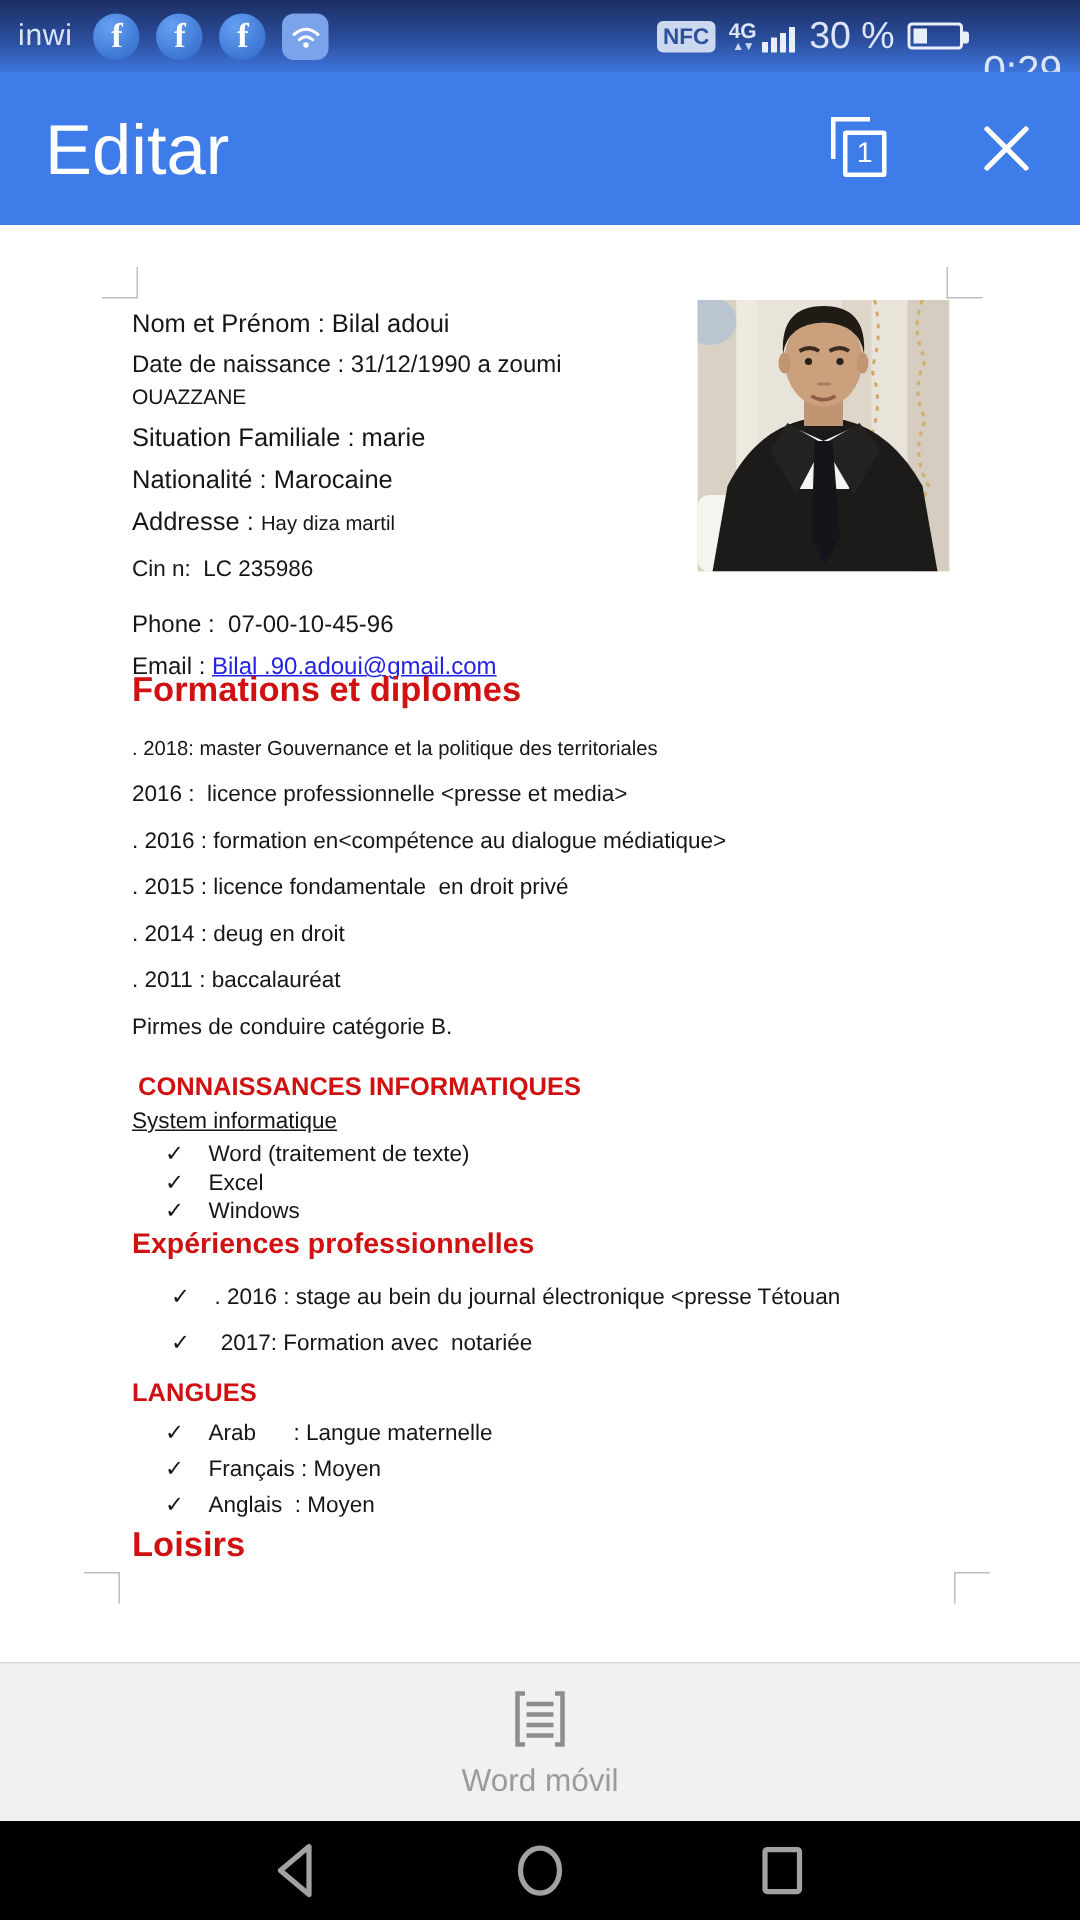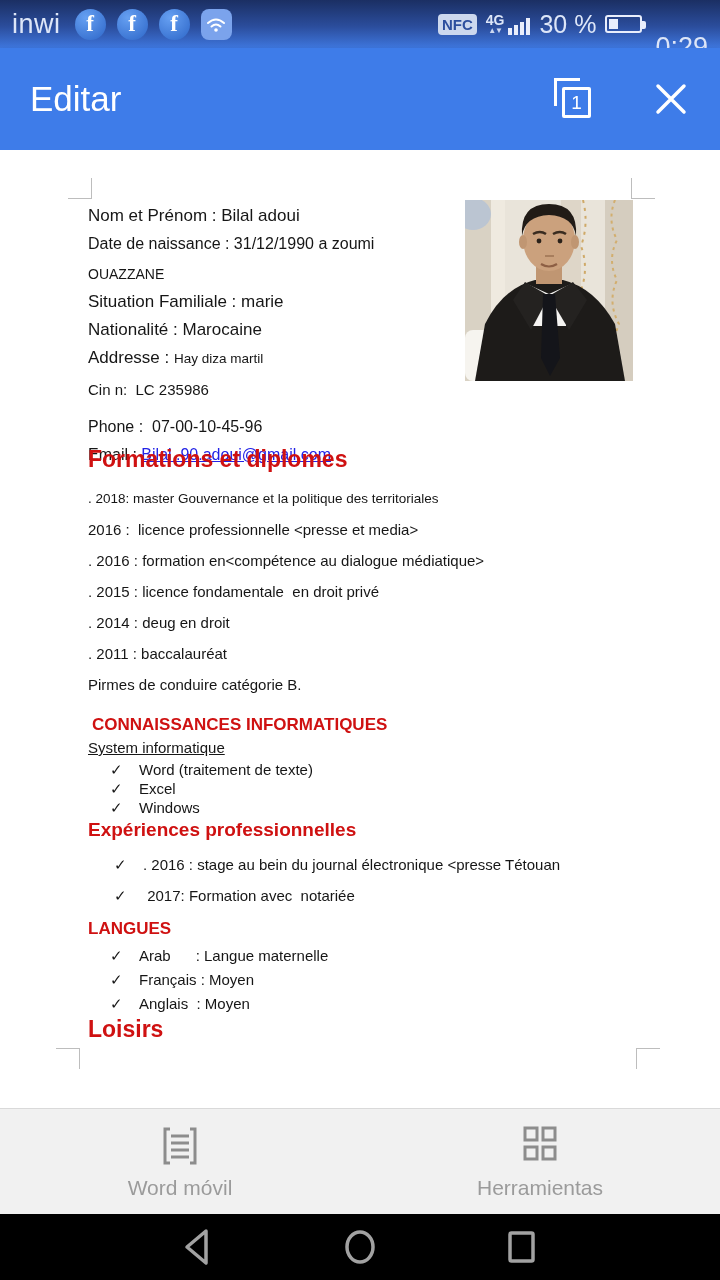--- a/index.html
+++ b/index.html
@@ -9,21 +9,21 @@
     background:#ffffff; overflow:hidden;
     font-family:"Liberation Sans", sans-serif;
   }
 
   
   .status-bar {
     position:absolute; top:0; left:0; right:0; height:48px;
     background:linear-gradient(180deg,#1b2f63 0%, #2b4d9c 55%, #3e76dd 100%);
     display:flex; align-items:center; padding:0 12px; color:#dde6f8;
   }
-  .carrier { font-size:27px; margin-right:14px; letter-spacing:.5px;text-align:right; }
+  .carrier { font-size:20px; margin-right:14px; letter-spacing:.5px;text-align:right; }
   .fb-icon {
     width:31px; height:31px; border-radius:50%; margin-right:11px;
     background:radial-gradient(circle at 35% 28%, #66a0f2, #2d66c8);
     color:#fff; font-weight:bold; font-size:23px;
     display:flex; align-items:center; justify-content:center;
     font-family:"Liberation Serif", serif;
   }
   .hotspot-icon {
     width:31px; height:31px; border-radius:8px; background:#7ba3ec;
     display:flex; align-items:center; justify-content:center;
@@ -45,21 +45,21 @@
   .battery::after { content:""; position:absolute; right:-6px; top:4px; width:4px; height:8px; background:#e9eefc; border-radius:0 2px 2px 0; }
   .battery-fill { position:absolute; left:2px; top:2px; bottom:2px; width:9px; background:#e9eefc; }
   .time { font-size:27px;margin-top:47px; }
 
   
   .app-header {
     position:absolute; top:48px; left:0; right:0; height:102px;
     background:#3e7ce9; display:flex; align-items:center; padding:0 30px;
     box-shadow:0 2px 4px rgba(0,0,0,.18);
   }
-  .app-title { color:#fff; font-size:35px; font-weight:400; }
+  .app-title { color:#fff; font-size:47px; font-weight:400; }
   .header-actions { margin-left:auto; display:flex; align-items:center; gap:56px; }
   .pages-button { position:relative; width:44px; height:46px; cursor:pointer; }
   .pages-back { position:absolute; left:2px; top:2px; width:26px; height:28px; border-left:3px solid #fff; border-top:3px solid #fff; }
   .pages-front {
     position:absolute; left:10px; top:11px; width:29px; height:31px;
     border:3px solid #fff; border-radius:2px; background:#3e7ce9;
     color:#fff; font-size:19px; display:flex; align-items:center; justify-content:center;
   }
   .close-button { width:38px; height:38px; cursor:pointer; }
 
@@ -69,21 +69,21 @@
   .corner.tl { left:68px;  top:28px;  border-right-width:1px; border-bottom-width:1px; }
   .corner.tr { left:631px; top:28px;  border-left-width:1px;  border-bottom-width:1px; }
   .corner.bl { left:56px;  top:898px; border-top-width:1px;   border-right-width:1px; }
   .corner.br { left:636px; top:898px; border-top-width:1px;   border-left-width:1px; }
 
   .photo { position:absolute; left:465px; top:50px; width:168px; height:181px; }
 
   .pre { white-space:pre-wrap; }
   .personal { position:absolute; left:88px; top:55px; width:385px; line-height:22px; }
   .pl  { font-size:17px; margin-bottom:6px; }
-  .pl2 { font-size:16px; margin-bottom:10px; }
+  .pl2 { font-size:16px; margin-bottom:0; }
   .pl2b{ font-size:14px; margin-bottom:7px; line-height:19px; }
   .pl-small { font-size:13.5px; }
   .pl-cin { font-size:15px; margin-top:9px; margin-bottom:15px; }
   .pl-phone { font-size:16px; margin-bottom:6px; }
   .pl-email { font-size:16px; }
   .email-link { color:#2222e6; text-decoration:underline; cursor:pointer; }
 
   .red { color:#cf1111; font-weight:bold; }
   .sec { position:absolute; left:88px; right:40px; }
   .sec-formations    { top:296px; }
@@ -287,29 +287,20 @@
 
   <div class="toolbar">
     <div class="tool-item">
       <svg width="48" height="46" viewBox="0 0 48 46">
         <path d="M14 6 h-5 v34 h5" fill="none" stroke="#8d8d8d" stroke-width="3"></path>
         <path d="M34 6 h5 v34 h-5" fill="none" stroke="#8d8d8d" stroke-width="3"></path>
         <path d="M15 13 h18 M15 20 h18 M15 27 h18 M15 34 h18" stroke="#8d8d8d" stroke-width="3"></path>
       </svg>
       <span>Word móvil</span>
     </div>
-    <div class="tool-item">
-      <svg width="48" height="46" viewBox="0 0 48 46">
-        <rect x="9" y="5" width="12" height="12" fill="none" stroke="#8d8d8d" stroke-width="3"></rect>
-        <rect x="27" y="5" width="12" height="12" fill="none" stroke="#8d8d8d" stroke-width="3"></rect>
-        <rect x="9" y="24" width="12" height="12" fill="none" stroke="#8d8d8d" stroke-width="3"></rect>
-        <rect x="27" y="24" width="12" height="12" fill="none" stroke="#8d8d8d" stroke-width="3"></rect>
-      </svg>
-      <span>Herramientas</span>
-    </div>
   </div>
 
   <div class="navbar">
     <span class="nav-btn">
       <svg width="40" height="42" viewBox="0 0 40 42">
         <path d="M28 5 L9 21 L28 37 Z" fill="none" stroke="#a2a2a2" stroke-width="3.5" stroke-linejoin="round"></path>
       </svg>
     </span>
     <span class="nav-btn">
       <svg width="40" height="42" viewBox="0 0 40 42">

